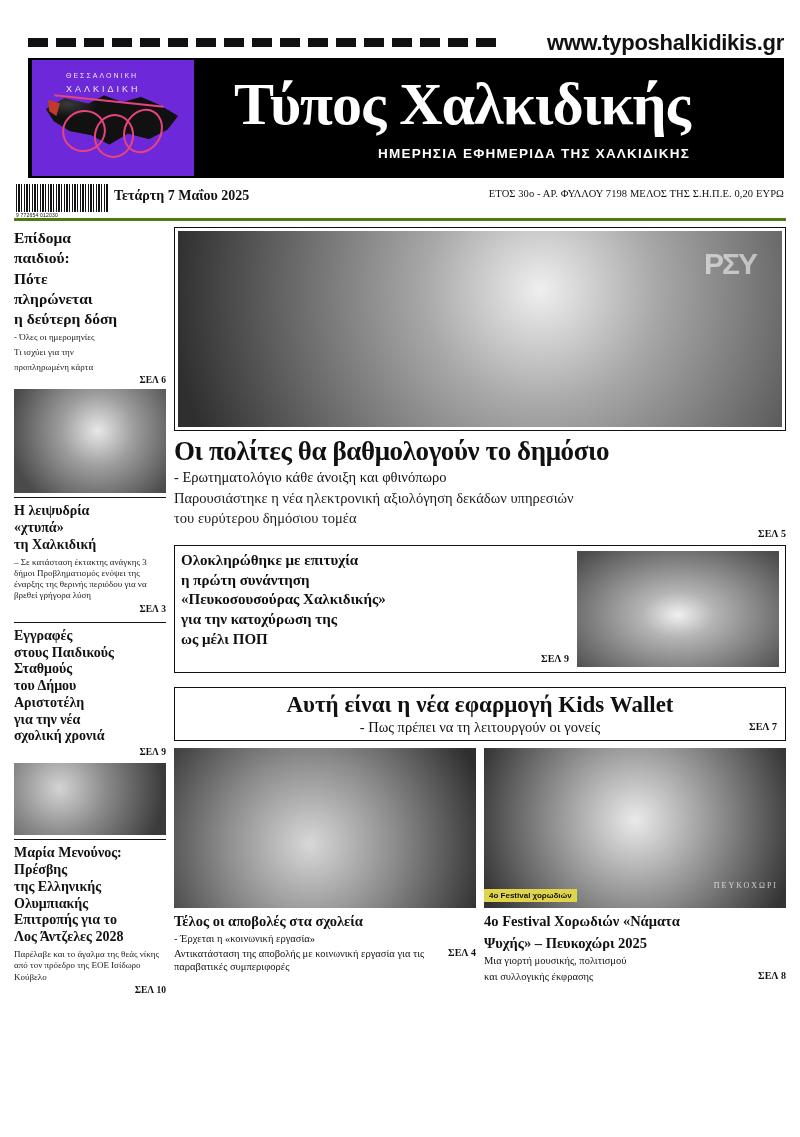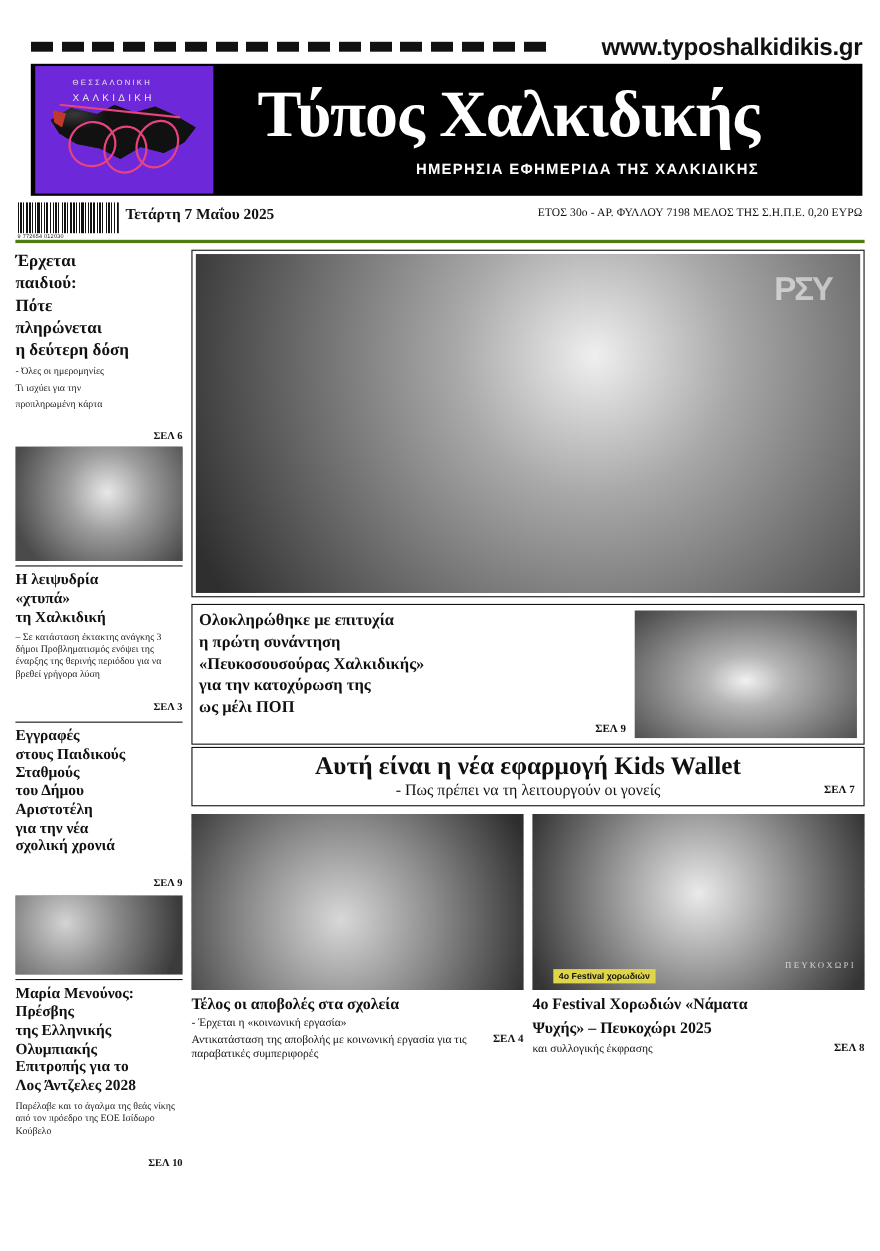--- a/index.html
+++ b/index.html
@@ -220,21 +220,21 @@
     font-size: 9px;
     line-height: 1.22;
     color: #222;
     margin-top: 4px;
   }
   .pageref {
     font-size: 9.5px;
     font-weight: bold;
     text-align: right;
     font-family: "Liberation Serif", serif;
-    margin-top: 19px;
+    margin-top: 2px;
   }
   .photo {
     background: #8a8a8a;
     position: relative;
     overflow: hidden;
   }
   .photo .noise {
     position: absolute;
     inset: 0;
     background:
@@ -266,21 +266,21 @@
       radial-gradient(circle at 45% 60%, #d8d8d8 0%, #8b8b8b 45%, #2e2e2e 95%),
       repeating-linear-gradient(160deg, rgba(0,0,0,.14) 0 4px, rgba(255,255,255,.05) 4px 9px);
   }
   .photo-fest .noise {
     background:
       radial-gradient(circle at 50% 45%, #eaeaea 0%, #9e9e9e 40%, #343434 95%),
       repeating-linear-gradient(45deg, rgba(0,0,0,.12) 0 3px, rgba(255,255,255,.08) 3px 6px);
   }
   .caption-band {
     position: absolute;
-    left: 19px;
+    left: 0;
     bottom: 6px;
     background: #e0d54a;
     color: #111;
     font-size: 8px;
     font-weight: bold;
     padding: 2px 5px;
     font-family: "Liberation Sans", sans-serif;
   }
   .watermark {
     position: absolute;
@@ -317,21 +317,21 @@
     line-height: 1.25;
     color: #222;
   }
 
   
   .hero {
     border: 1px solid #111;
     padding: 3px;
     background: #fff;
   }
-  .hero .photo { height: 308px; }
+  .hero .photo { height: 196px; }
 
   .lead-head {
     margin-top: 6px;
     font-size: 27px;
     font-weight: bold;
     line-height: 1.08;
     letter-spacing: -0.4px;
   }
   .lead-dek {
     font-size: 14.5px;
@@ -372,21 +372,21 @@
     margin-top: 2px;
   }
   .boxed .pic {
     width: 202px;
     flex: 0 0 202px;
   }
   .boxed .pic .photo { height: 116px; }
 
   .banner {
     border: 1px solid #111;
-    margin-top: 2px;
+    margin-top: 14px;
     padding: 5px 8px 4px 8px;
     text-align: center;
   }
   .banner .t1 {
     font-size: 23px;
     font-weight: bold;
     line-height: 1.08;
   }
   .banner .t2 {
     font-size: 14.5px;
@@ -458,21 +458,21 @@
     <div class="barcode-num">9 772654 012030</div>
     <div class="issuedate">Τετάρτη 7 Μαΐου 2025</div>
     <div class="issueinfo">ΕΤΟΣ 30ο - ΑΡ. ΦΥΛΛΟΥ 7198 ΜΕΛΟΣ ΤΗΣ Σ.Η.Π.Ε.  0,20 ΕΥΡΩ</div>
   </div>
 
   <div class="content">
 
     <div class="col-left">
 
       <div class="lead-left">
-        <h2>Έρχεται</h2>
+        <h2>Επίδομα</h2>
         <h2>παιδιού:</h2>
         <h2>Πότε</h2>
         <h2>πληρώνεται</h2>
         <h2>η δεύτερη δόση</h2>
         <div class="sub">- Όλες οι ημερομηνίες</div>
         <div class="sub">Τι ισχύει για την</div>
         <div class="sub">προπληρωμένη κάρτα</div>
         <div class="pageref">ΣΕΛ 6</div>
       </div>
 
@@ -518,20 +518,27 @@
 
     <div class="col-main">
 
       <div class="hero">
         <div class="photo photo-meeting">
           <div class="noise"></div>
           <div class="tvlogo">ΡΣΥ</div>
         </div>
       </div>
 
+      <div>
+        <div class="lead-head">Οι πολίτες θα βαθμολογούν το δημόσιο</div>
+        <div class="lead-dek">- Ερωτηματολόγιο κάθε άνοιξη και φθινόπωρο</div>
+        <div class="lead-body">Παρουσιάστηκε η νέα ηλεκτρονική αξιολόγηση δεκάδων υπηρεσιών</div>
+        <div class="lead-body">του ευρύτερου δημόσιου τομέα</div>
+        <div class="lead-ref">ΣΕΛ 5</div>
+      </div>
 
       <div class="boxed">
         <div class="txt">
           <div>Ολοκληρώθηκε με επιτυχία</div>
           <div>η πρώτη συνάντηση</div>
           <div>«Πευκοσουσούρας Χαλκιδικής»</div>
           <div>για την κατοχύρωση της</div>
           <div>ως μέλι ΠΟΠ</div>
           <div class="ref">ΣΕΛ 9</div>
         </div>
@@ -565,20 +572,21 @@
         </div>
 
         <div class="bcol">
           <div class="photo photo-fest">
             <div class="noise"></div>
             <div class="caption-band">4ο Festival χορωδιών</div>
             <div class="watermark">ΠΕΥΚΟΧΩΡΙ</div>
           </div>
           <h4>4ο Festival Χορωδιών «Νάματα</h4>
           <h4>Ψυχής» – Πευκοχώρι 2025</h4>
+          <p>Μια γιορτή μουσικής, πολιτισμού</p>
           <p>
             <span class="inline-ref">ΣΕΛ 8</span>
             <span>και συλλογικής έκφρασης</span>
           </p>
         </div>
 
       </div>
 
     </div>
   </div>

